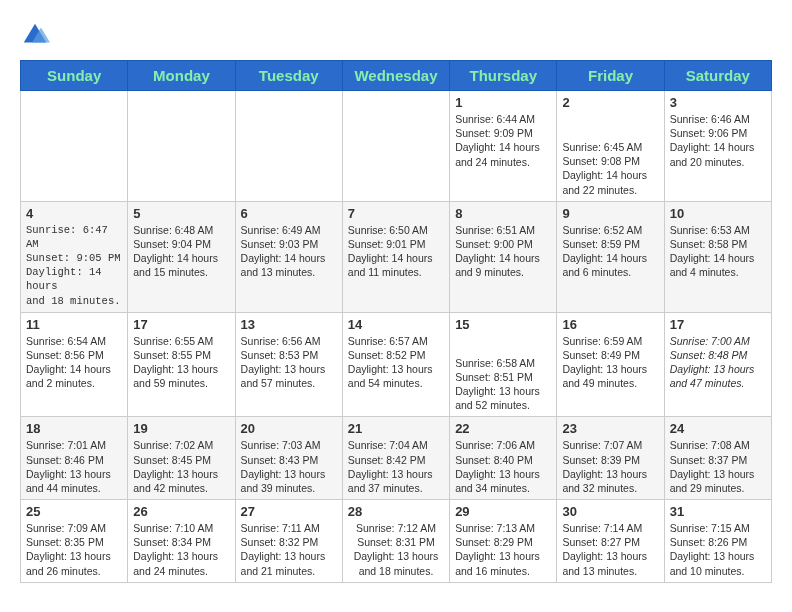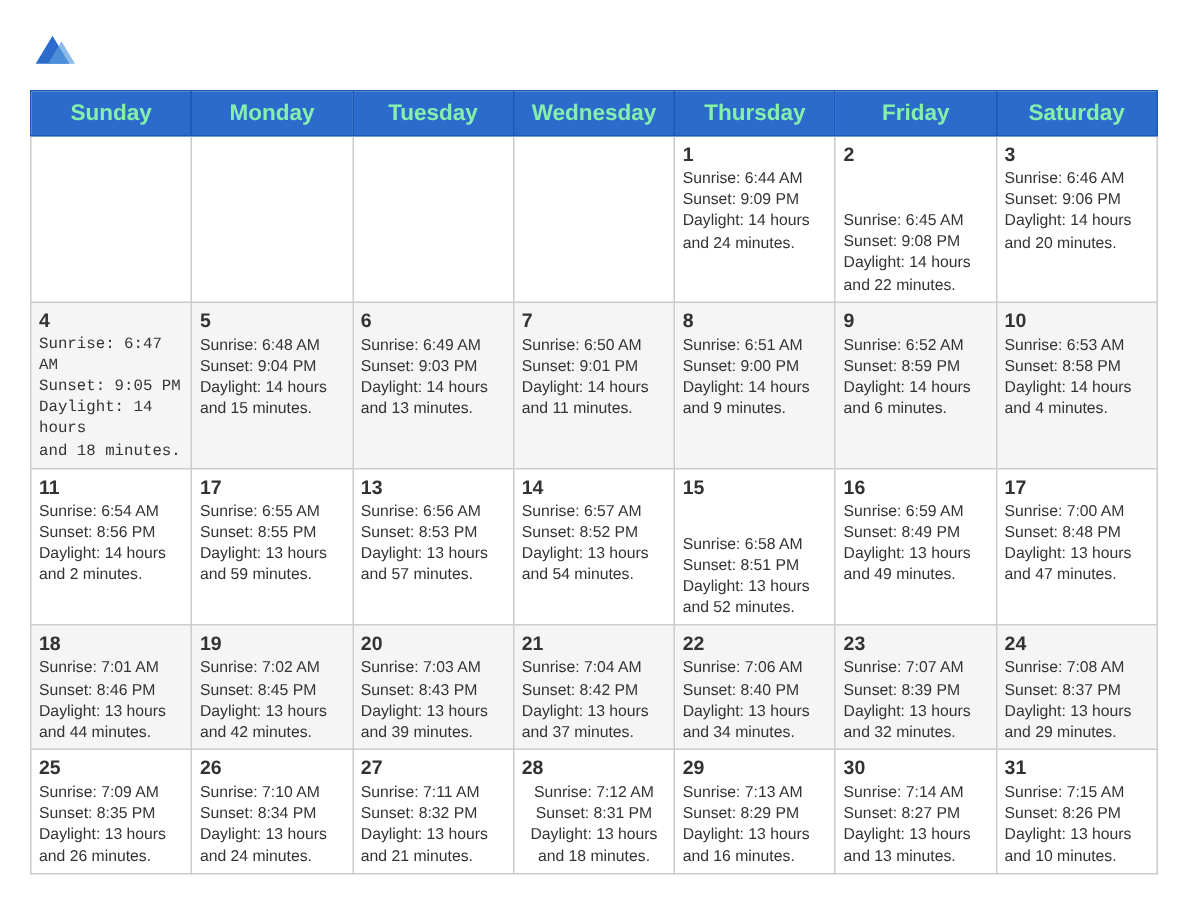--- a/index.html
+++ b/index.html
@@ -243,21 +243,21 @@
         </td>
         <td>
           <span class="day-number">16</span>
           <div class="day-info" style="white-space: pre-line;">Sunrise: 6:59 AM
 Sunset: 8:49 PM
 Daylight: 13 hours
 and 49 minutes.</div>
         </td>
         <td>
           <span class="day-number">17</span>
-          <div class="day-info" style="white-space: pre-line;">Sunrise: 7:00 AM
+          <div class="day-info" style="white-space: pre-line; font-style: italic;">Sunrise: 7:00 AM
 Sunset: 8:48 PM
 Daylight: 13 hours
 and 47 minutes.</div>
         </td>
       </tr>
       <tr>
         <td>
           <span class="day-number">18</span>
           <div class="day-info" style="white-space: pre-line;">Sunrise: 7:01 AM
 Sunset: 8:46 PM

